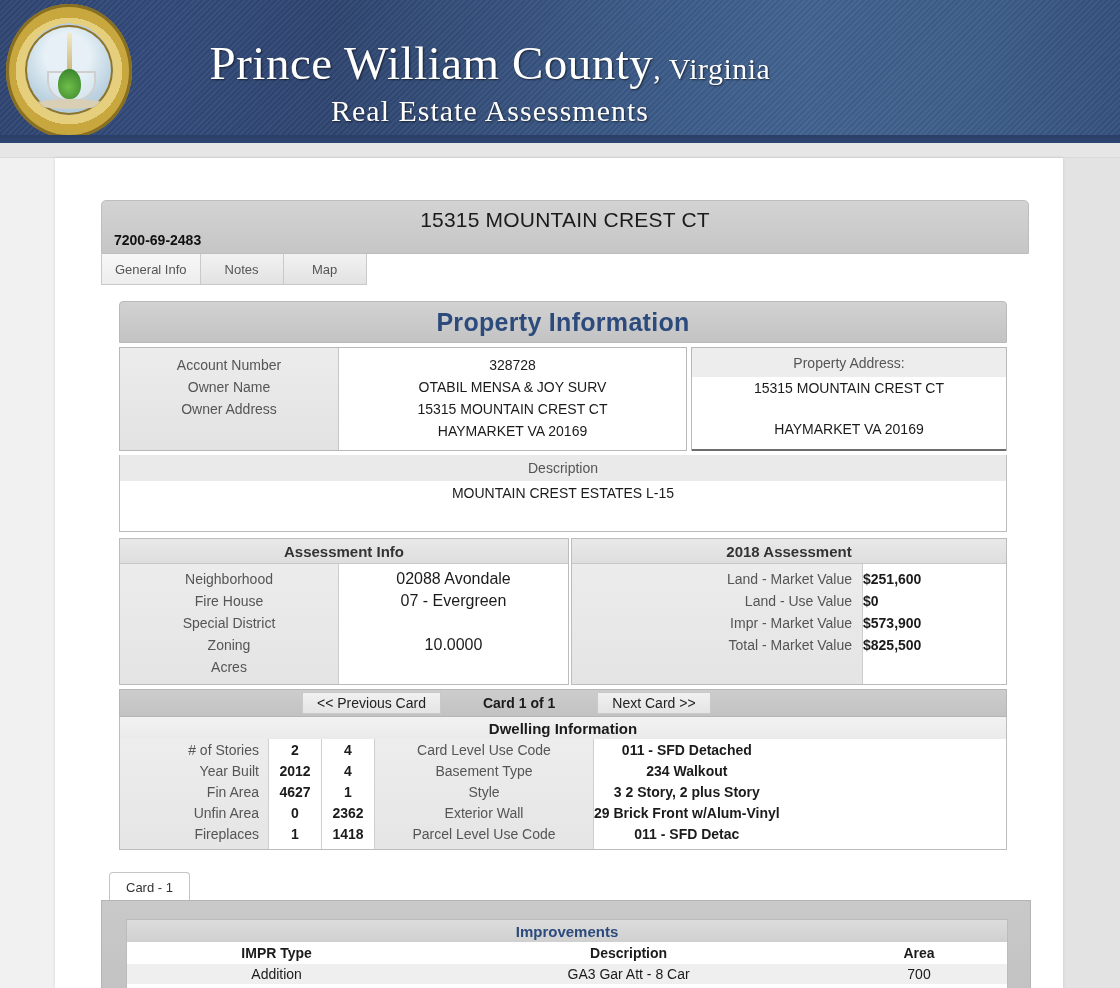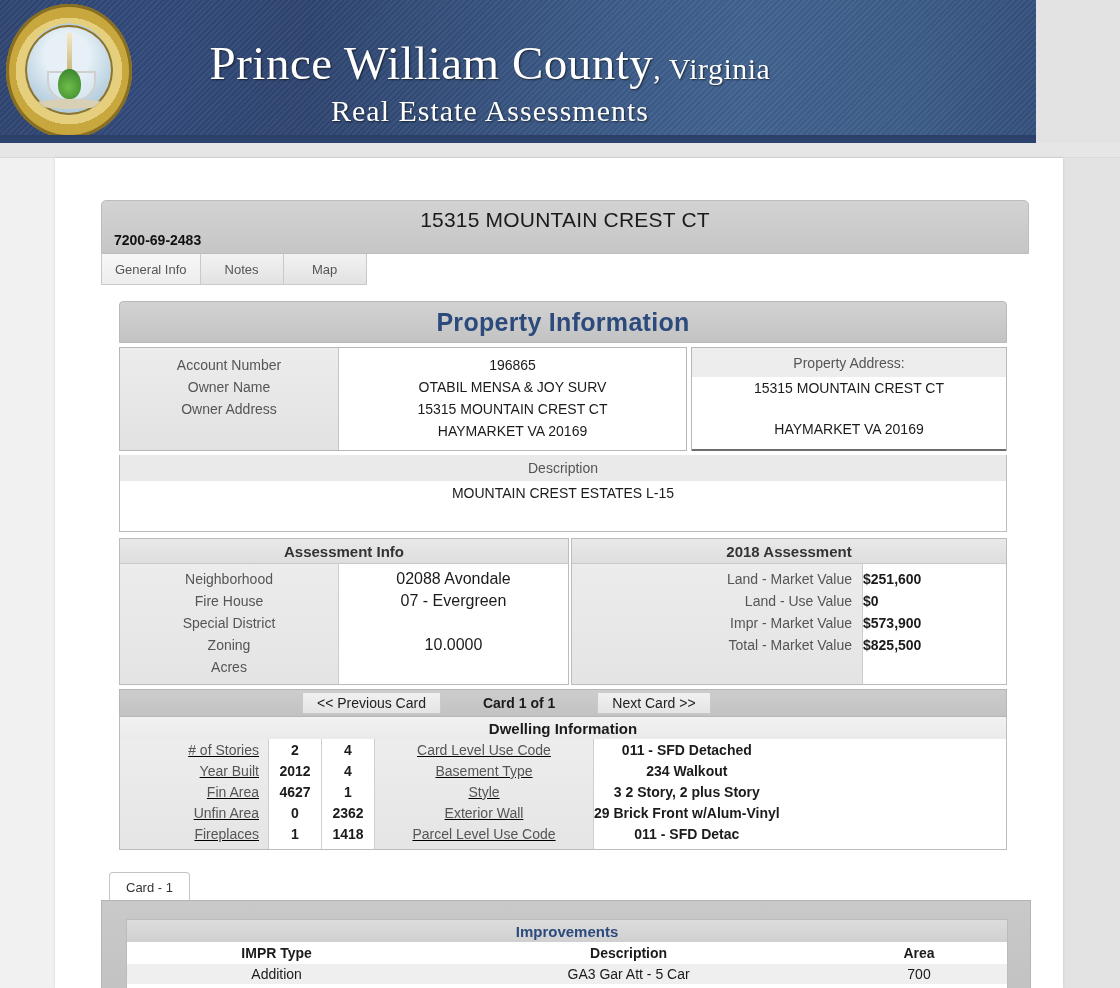--- a/index.html
+++ b/index.html
@@ -5,21 +5,21 @@
   html,body{margin:0;padding:0;}
   body{
     width:1120px;height:988px;overflow:hidden;
     background:#e3e3e3;
     font-family:"Liberation Sans","DejaVu Sans",sans-serif;
     -webkit-font-smoothing:none;
   }
 
   
   .banner{
-    position:relative;width:1036px;height:143px;
+    position:relative;width:1120px;height:143px;
     background:
       repeating-linear-gradient(135deg, rgba(255,255,255,.045) 0 2px, rgba(0,0,0,.03) 2px 4px),
       linear-gradient(90deg,#2f4672 0%,#32497a 14%,#2e4570 30%,#3a5885 55%,#41628f 72%,#3c5c87 88%,#34507d 100%);
     overflow:hidden;
   }
   .banner::after{
     content:"";position:absolute;left:0;right:0;bottom:0;height:8px;
     background:linear-gradient(180deg,#2b3f68,#2e4470);
   }
   .seal{
@@ -172,21 +172,21 @@
 
   
   .dwell{width:886px;border:1px solid #bcbcbc;border-top:none;background:#fff;}
   .dwell .dhead{
     height:22px;display:flex;align-items:center;justify-content:center;
     font-size:15px;font-weight:bold;color:#1b1b1b;
     background:linear-gradient(180deg,#f2f2f2,#eaeaea);
   }
   .dgrid{display:flex;}
   .dcol{display:flex;}
-  .dcol .lab{background:linear-gradient(180deg,#ededed,#e5e5e5);border-right:1px solid #cfcfcf;padding:1px 0 4px;text-decoration:underline;}
+  .dcol .lab{background:linear-gradient(180deg,#ededed,#e5e5e5);border-right:1px solid #cfcfcf;padding:1px 0 4px;}
   .dcol .lab div{font-size:14px;color:#555;line-height:21px;text-align:right;padding-right:9px;}
   .dcol .val{padding:1px 0 4px;border-right:1px solid #cfcfcf;}
   .dcol .val div{font-size:14px;color:#1b1b1b;line-height:21px;text-align:center;font-weight:bold;}
   .dcol.c1 .lab{width:148px;} .dcol.c1 .val{width:52px;}
   .dcol.c2 .lab{width:146px;} .dcol.c2 .val{width:52px;}
   .dcol.c3 .lab{width:218px;} .dcol.c3 .val{width:auto;flex:1;border-right:none;}
   .dcol.c3 .lab div{text-align:center;padding-right:0;}
   .dcol.c3 .val div{text-align:center;}
 
   
@@ -259,21 +259,21 @@
       </div>
 
       <div class="info-row">
         <div class="ownbox">
           <div class="labels">
             <div>Account Number</div>
             <div>Owner Name</div>
             <div>Owner Address</div>
           </div>
           <div class="vals">
-            <div>196865</div>
+            <div>328728</div>
             <div>OTABIL MENSA &amp; JOY SURV</div>
             <div>15315 MOUNTAIN CREST CT</div>
             <div>HAYMARKET VA 20169</div>
           </div>
         </div>
         <div class="addrbox">
           <div class="cap">Property Address:</div>
           <div class="a1">15315 MOUNTAIN CREST CT</div>
           <div class="a2">HAYMARKET VA 20169</div>
         </div>
@@ -393,21 +393,21 @@
             <thead>
               <tr>
                 <th class="c-type">IMPR Type</th>
                 <th class="c-desc">Description</th>
                 <th class="c-area">Area</th>
               </tr>
             </thead>
             <tbody>
               <tr class="alt">
                 <td class="c-type">Addition</td>
-                <td class="c-desc">GA3 Gar Att - 5 Car</td>
+                <td class="c-desc">GA3 Gar Att - 8 Car</td>
                 <td class="c-area">700</td>
               </tr>
               <tr>
                 <td class="c-type">Addition</td>
                 <td class="c-desc">POR Porch, Open</td>
                 <td class="c-area">58</td>
               </tr>
             </tbody>
           </table>
         </div>

